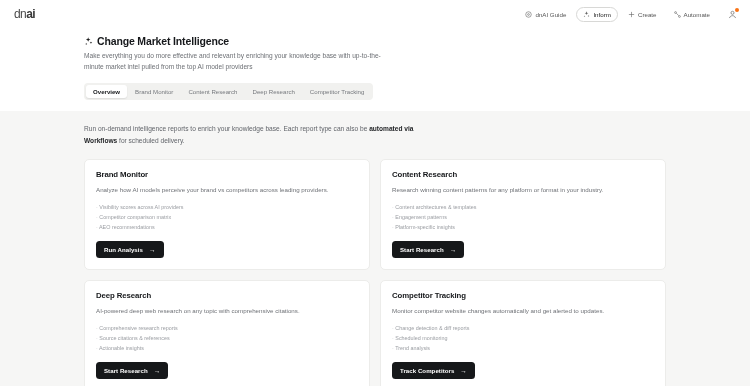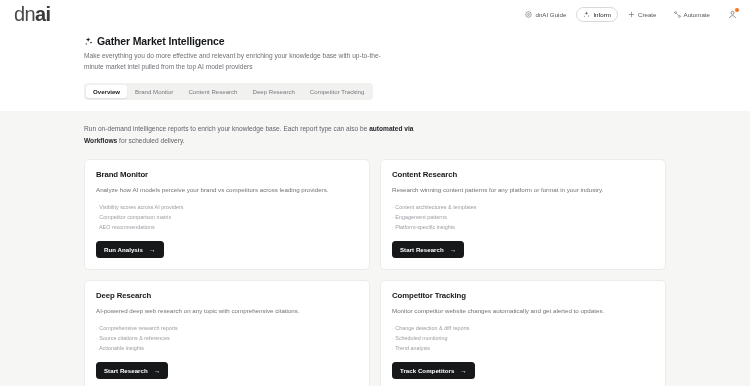--- a/index.html
+++ b/index.html
@@ -10,21 +10,21 @@
     overflow: hidden;
   }
   .page { width: 750px; height: 386px; position: relative; background: #f6f6f5; display: flex; flex-direction: column; }
 
   
   .topbar {
     height: 28px; background: #ffffff;
     display: flex; align-items: center; justify-content: space-between;
     padding: 0 12px 0 14px; flex: none;
   }
-  .logo { font-size: 20px; font-weight: 400; color: #4b4b4b; letter-spacing: -0.6px; line-height: 1; }
+  .logo { font-size: 12px; font-weight: 400; color: #4b4b4b; letter-spacing: -0.6px; line-height: 1; }
   .logo .bold { color: #3a3a3a; font-weight: 700; }
   .nav { display: flex; align-items: center; gap: 3px; }
   .nav-item {
     display: flex; align-items: center; gap: 3px;
     font-size: 6.2px; color: #555; padding: 3px 6px; border-radius: 9px;
     white-space: nowrap; cursor: pointer; border: 1px solid transparent;
   }
   .nav-item.active { border-color: #d8d8d6; background: #fff; color: #222; }
   .nav-ico { width: 7px; height: 7px; display: block; color: #666; }
   .nav-ico svg { width: 7px; height: 7px; display: block; }
@@ -132,21 +132,21 @@
 
   <div class="header">
     <div class="title-row">
       <span class="sparkle">
         <svg viewBox="0 0 16 16" fill="currentColor">
             <path d="M7.4 0.6l1.1 2.9 2.9 1.1-2.9 1.1-1.1 2.9-1.1-2.9L3.4 4.6l2.9-1.1z"></path>
             <path d="M12.4 7.8l.62 1.62 1.62.62-1.62.62-.62 1.62-.62-1.62-1.62-.62 1.62-.62z"></path>
             <path d="M3.9 10.4l.55 1.45 1.45.55-1.45.55-.55 1.45-.55-1.45-1.45-.55 1.45-.55z"></path>
           </svg>
       </span>
-      <span class="page-title">Gather Market Intelligence</span>
+      <span class="page-title">Change Market Intelligence</span>
     </div>
     <div class="subtitle">Make everything you do more effective and relevant by enriching your knowledge base with up-to-the-minute market intel pulled from the top AI model providers</div>
 
     <div class="tabs">
       <div class="tab active">Overview</div>
       <div class="tab">Brand Monitor</div>
       <div class="tab">Content Research</div>
       <div class="tab">Deep Research</div>
       <div class="tab">Competitor Tracking</div>
     </div>

